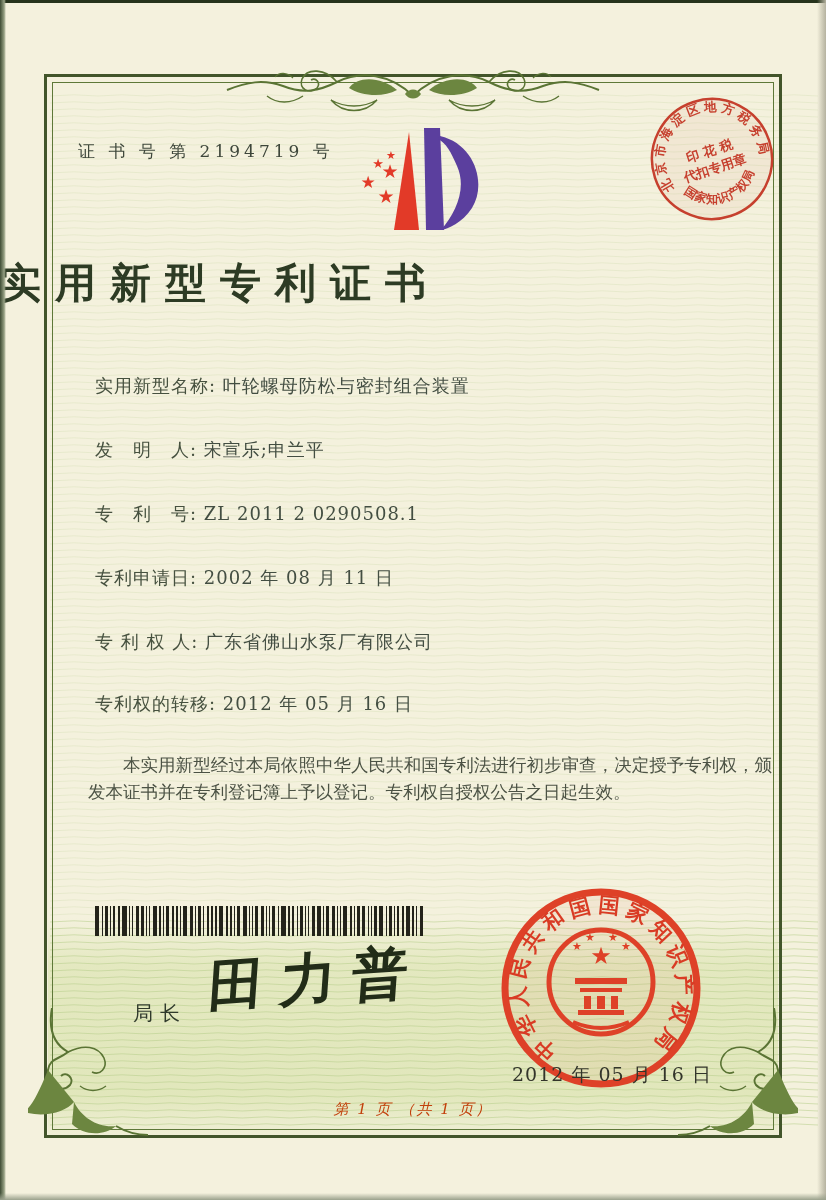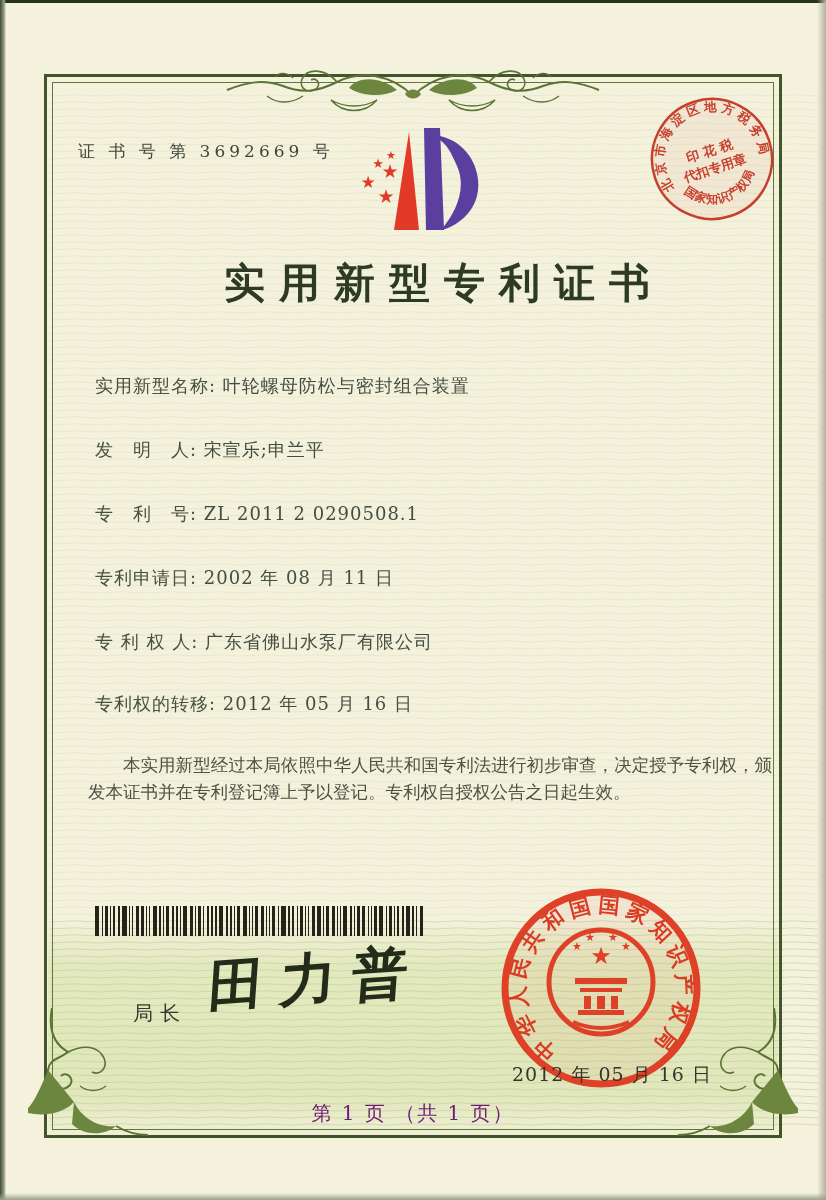--- a/index.html
+++ b/index.html
@@ -20,21 +20,21 @@
   #waves{position:absolute;left:0;top:0;}
 
   
   .frame-outer{position:absolute;left:44px;top:74px;width:738px;height:1064px;border:3px solid #42552a;box-sizing:border-box;}
   .frame-inner{position:absolute;left:52px;top:82px;width:722px;height:1048px;border:1px solid #5e7838;box-sizing:border-box;}
 
   .ornament{position:absolute;}
 
   .cert-no{position:absolute;left:78px;top:140px;font-size:17px;letter-spacing:4px;color:#3d463a;}
   .logo{position:absolute;left:345px;top:122px;}
-  .title{position:absolute;left:0;top:256px;width:664px;text-align:right;
+  .title{position:absolute;left:0;top:256px;width:664px;text-align:left;
     font-size:41px;font-weight:bold;letter-spacing:14px;color:#2d3b24;}
 
   .tax-stamp{position:absolute;left:637px;top:84px;transform:rotate(-18deg);}
 
   .fields{position:absolute;left:95px;top:0;width:640px;}
   .field-row{position:absolute;left:0;font-size:18px;color:#46513f;letter-spacing:1px;white-space:nowrap;}
   .field-row .lab{color:#46513f;text-align:center;}
   .field-row .val{color:#434e42;}
 
   .body-text{position:absolute;left:88px;top:752px;width:684px;
@@ -46,21 +46,21 @@
 
   .director-label{position:absolute;left:133px;top:1000px;font-size:20px;letter-spacing:7px;color:#303a2c;}
   .signature{position:absolute;left:208px;top:942px;font-size:56px;font-weight:bold;color:#222c18;
     letter-spacing:16px;transform:rotate(-4deg) skewX(-8deg);white-space:nowrap;}
 
   .seal{position:absolute;left:491px;top:878px;}
   .seal-date{position:absolute;left:512px;top:1062px;width:180px;text-align:center;
     font-size:19px;color:#33352b;letter-spacing:1px;white-space:nowrap;}
 
   .footer{position:absolute;left:0;top:1100px;width:826px;text-align:center;
-    font-size:20px;color:#701a75;letter-spacing:2px;}
+    font-size:15px;color:#c2410c;letter-spacing:2px;font-style:italic;}
 
   svg text{font-family:"DejaVu Serif","Liberation Serif",serif;}
 </style>
 </head>
 <body>
 
 <div class="green-band"></div>
 <svg id="waves" width="826" height="1200">
     <path d="M50,96 q24,-2.4 48,0 q24,-2.4 48,0 q24,-2.4 48,0 q24,-2.4 48,0 q24,-2.4 48,0 q24,-2.4 48,0 q24,-2.4 48,0 q24,-2.4 48,0 q24,-2.4 48,0 q24,-2.4 48,0 q24,-2.4 48,0 q24,-2.4 48,0 q24,-2.4 48,0 q24,-2.4 48,0 q24,-2.4 48,0 q24,-2.4 48,0" fill="none" stroke="#b6cd8a" stroke-width="1" stroke-opacity="0.20"></path>
     <path d="M50,103 q24,-2.4 48,0 q24,-2.4 48,0 q24,-2.4 48,0 q24,-2.4 48,0 q24,-2.4 48,0 q24,-2.4 48,0 q24,-2.4 48,0 q24,-2.4 48,0 q24,-2.4 48,0 q24,-2.4 48,0 q24,-2.4 48,0 q24,-2.4 48,0 q24,-2.4 48,0 q24,-2.4 48,0 q24,-2.4 48,0 q24,-2.4 48,0" fill="none" stroke="#b6cd8a" stroke-width="1" stroke-opacity="0.20"></path>
@@ -244,21 +244,21 @@
   <g transform="matrix(-1,0,0,1,120,0)" stroke="#5a7434" fill="none" stroke-width="2">
     <path d="M24,0 C20,22 26,36 40,44 C30,52 22,50 20,62 C18,78 34,86 42,77 C47,70 38,63 33,68"></path>
     <path d="M40,44 C56,36 70,38 76,50 C80,60 72,68 64,64" stroke-width="1.6"></path>
     <path d="M20,62 C10,86 4,98 -4,104 C16,110 38,104 46,94 Z" fill="#6c8640" stroke="none"></path>
     <path d="M46,94 C54,110 70,120 88,118 C76,128 56,128 44,116 Z" fill="#6c8640" stroke="none"></path>
     <path d="M88,118 C98,124 108,127 120,127"></path>
     <path d="M52,78 C60,84 70,84 78,78" stroke-width="1.3"></path>
   </g>
 </svg>
 
-<div class="cert-no">证 书 号 第 3692669 号</div>
+<div class="cert-no">证 书 号 第 2194719 号</div>
 
 <svg class="logo" width="140" height="122" viewBox="0 0 140 122">
   <polygon points="64,10 49,108 74,108" fill="#e23a28"></polygon>
   <polygon points="79,6 95,6 99,108 81,108" fill="#5b3f9e"></polygon>
   <path d="M95,14 C130,22 142,62 127,86 C117,101 103,107 96,108 C111,91 122,66 112,44 C106,30 101,21 93,17 Z" fill="#5b3f9e"></path>
   <g fill="#e23a28" font-family="'DejaVu Sans',sans-serif" text-anchor="middle">
     <text x="46" y="37" font-size="11">★</text>
     <text x="33" y="46" font-size="13">★</text>
     <text x="45" y="56" font-size="19">★</text>
     <text x="23" y="66" font-size="17">★</text>

